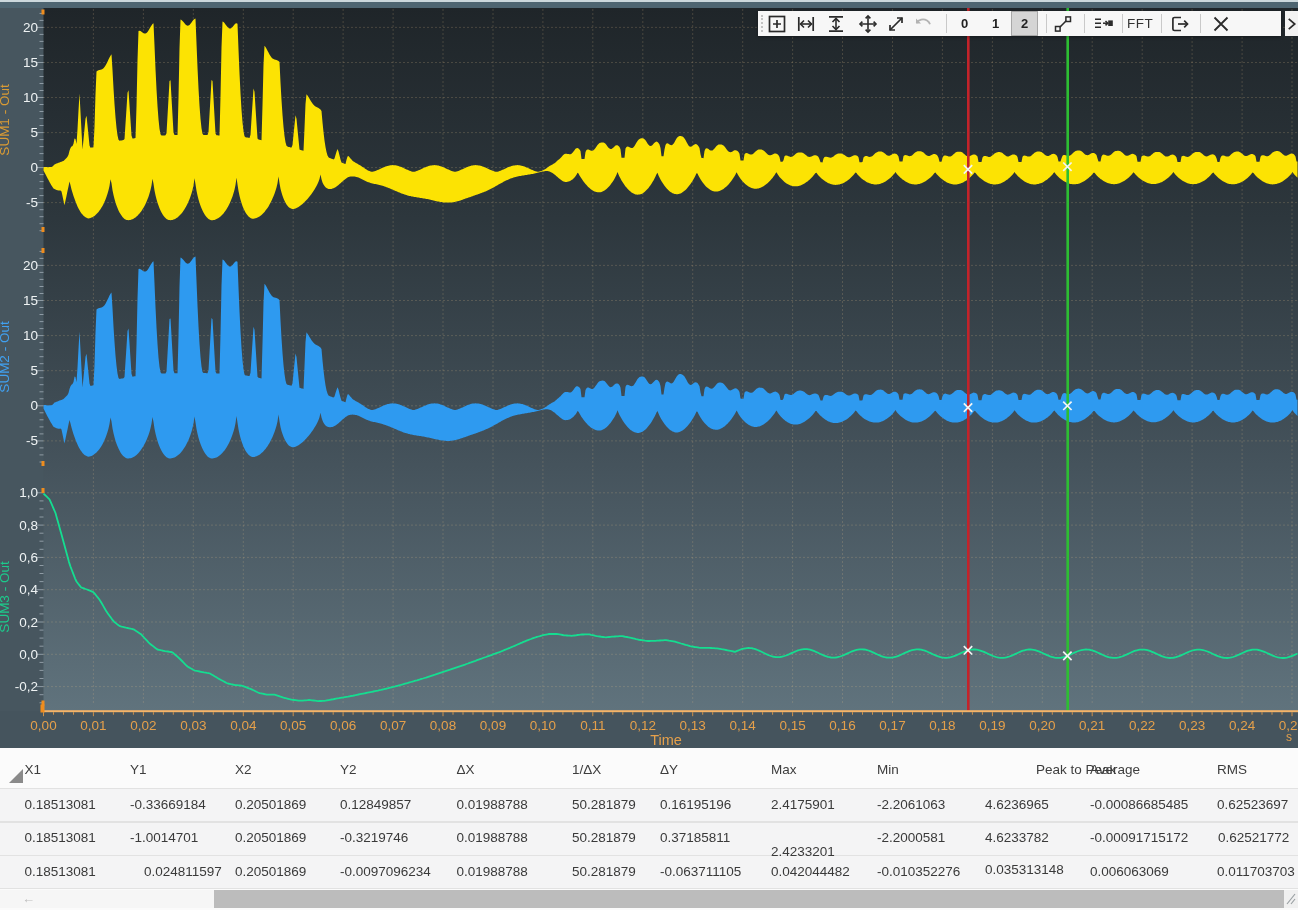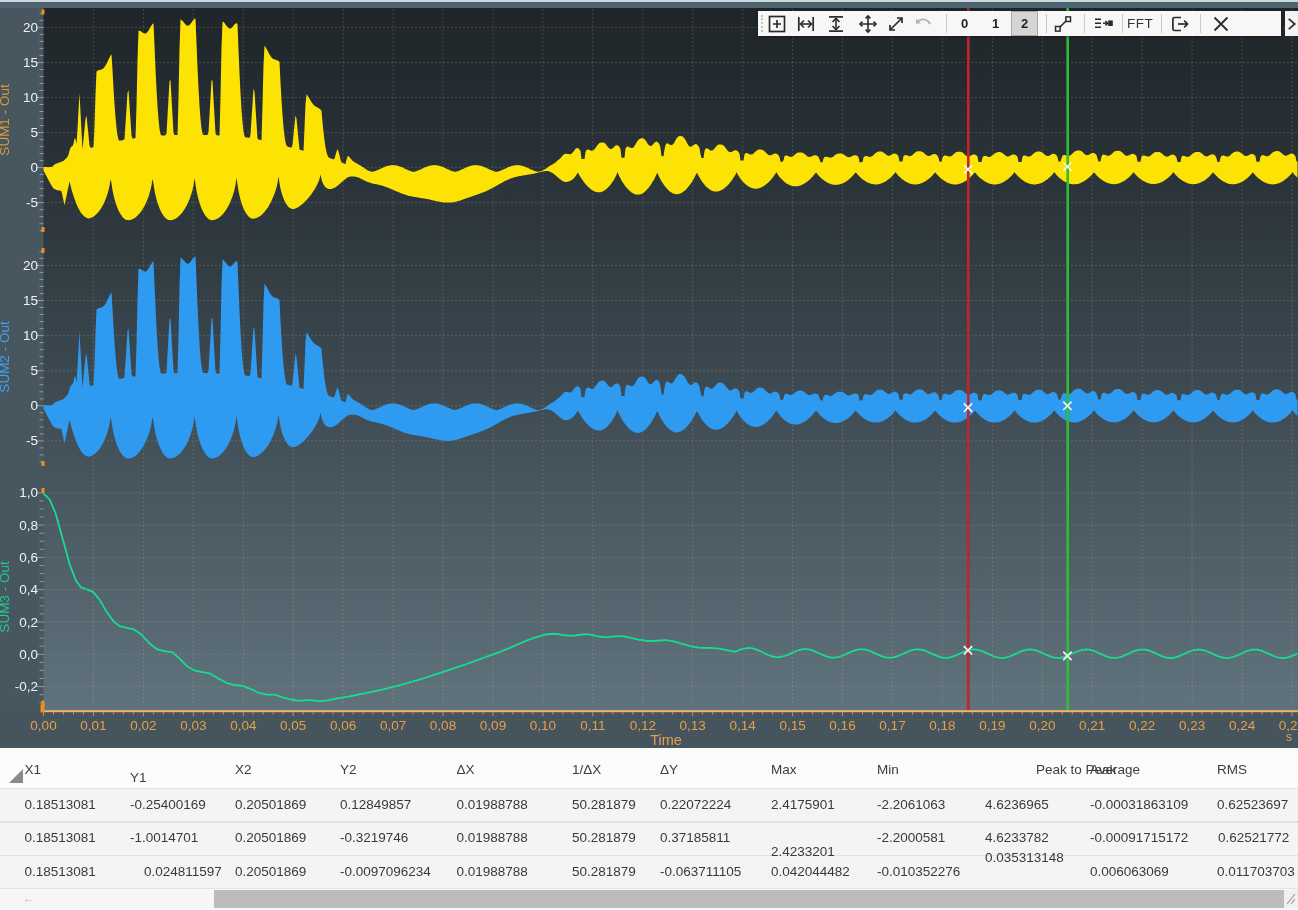--- a/index.html
+++ b/index.html
@@ -174,58 +174,58 @@
   </div>
 <div id="table">
     <div class="trow" style="top:40px"></div>
     <div class="trow" style="top:73.5px"></div>
     <div class="trow" style="top:107px"></div>
     <div class="tri"></div>
     <div class="th" style="left:24.5px;top:14px">X1</div>
     <div class="td" style="left:24.5px;top:48.5px">0.18513081</div>
     <div class="td" style="left:24.5px;top:82px">0.18513081</div>
     <div class="td" style="left:24.5px;top:115.5px">0.18513081</div>
-    <div class="th" style="left:130px;top:22px">Y1</div>
-    <div class="td" style="left:130px;top:48.5px">-0.25400169</div>
+    <div class="th" style="left:130px;top:14px">Y1</div>
+    <div class="td" style="left:130px;top:48.5px">-0.33669184</div>
     <div class="td" style="left:130px;top:82px">-1.0014701</div>
     <div class="td" style="left:144px;top:115.5px">0.024811597</div>
     <div class="th" style="left:235px;top:14px">X2</div>
     <div class="td" style="left:235px;top:48.5px">0.20501869</div>
     <div class="td" style="left:235px;top:82px">0.20501869</div>
     <div class="td" style="left:235px;top:115.5px">0.20501869</div>
     <div class="th" style="left:340px;top:14px">Y2</div>
     <div class="td" style="left:340px;top:48.5px">0.12849857</div>
     <div class="td" style="left:340px;top:82px">-0.3219746</div>
     <div class="td" style="left:340px;top:115.5px">-0.0097096234</div>
     <div class="th" style="left:456.5px;top:14px">ΔX</div>
     <div class="td" style="left:456.5px;top:48.5px">0.01988788</div>
     <div class="td" style="left:456.5px;top:82px">0.01988788</div>
     <div class="td" style="left:456.5px;top:115.5px">0.01988788</div>
     <div class="th" style="left:572px;top:14px">1/ΔX</div>
     <div class="td" style="left:572px;top:48.5px">50.281879</div>
     <div class="td" style="left:572px;top:82px">50.281879</div>
     <div class="td" style="left:572px;top:115.5px">50.281879</div>
     <div class="th" style="left:660px;top:14px">ΔY</div>
-    <div class="td" style="left:660px;top:48.5px">0.22072224</div>
+    <div class="td" style="left:660px;top:48.5px">0.16195196</div>
     <div class="td" style="left:660px;top:82px">0.37185811</div>
     <div class="td" style="left:660px;top:115.5px">-0.063711105</div>
     <div class="th" style="left:771px;top:14px">Max</div>
     <div class="td" style="left:771px;top:48.5px">2.4175901</div>
     <div class="td" style="left:771px;top:96px">2.4233201</div>
     <div class="td" style="left:771px;top:115.5px">0.042044482</div>
     <div class="th" style="left:877px;top:14px">Min</div>
     <div class="td" style="left:877px;top:48.5px">-2.2061063</div>
     <div class="td" style="left:877px;top:82px">-2.2000581</div>
     <div class="td" style="left:877px;top:115.5px">-0.010352276</div>
     <div class="th" style="left:1036px;top:14px">Peak to Peak</div>
     <div class="td" style="left:985px;top:48.5px">4.6236965</div>
     <div class="td" style="left:985px;top:82px">4.6233782</div>
-    <div class="td" style="left:985px;top:102px">0.035313148</div>
+    <div class="td" style="left:985px;top:114px">0.035313148</div>
     <div class="th" style="left:1090px;top:14px">Average</div>
-    <div class="td" style="left:1090px;top:48.5px">-0.00031863109</div>
+    <div class="td" style="left:1090px;top:48.5px">-0.00086685485</div>
     <div class="td" style="left:1090px;top:82px">-0.00091715172</div>
     <div class="td" style="left:1090px;top:115.5px">0.006063069</div>
     <div class="th" style="left:1217px;top:14px">RMS</div>
     <div class="td" style="left:1217px;top:48.5px">0.62523697</div>
     <div class="td" style="left:1218px;top:82px">0.62521772</div>
     <div class="td" style="left:1217px;top:115.5px">0.011703703</div>
     <div id="sbar">
       <div id="sarr">←</div>
       <div id="sthumb"></div>
       <div id="sgrip"><svg width="14" height="16">

